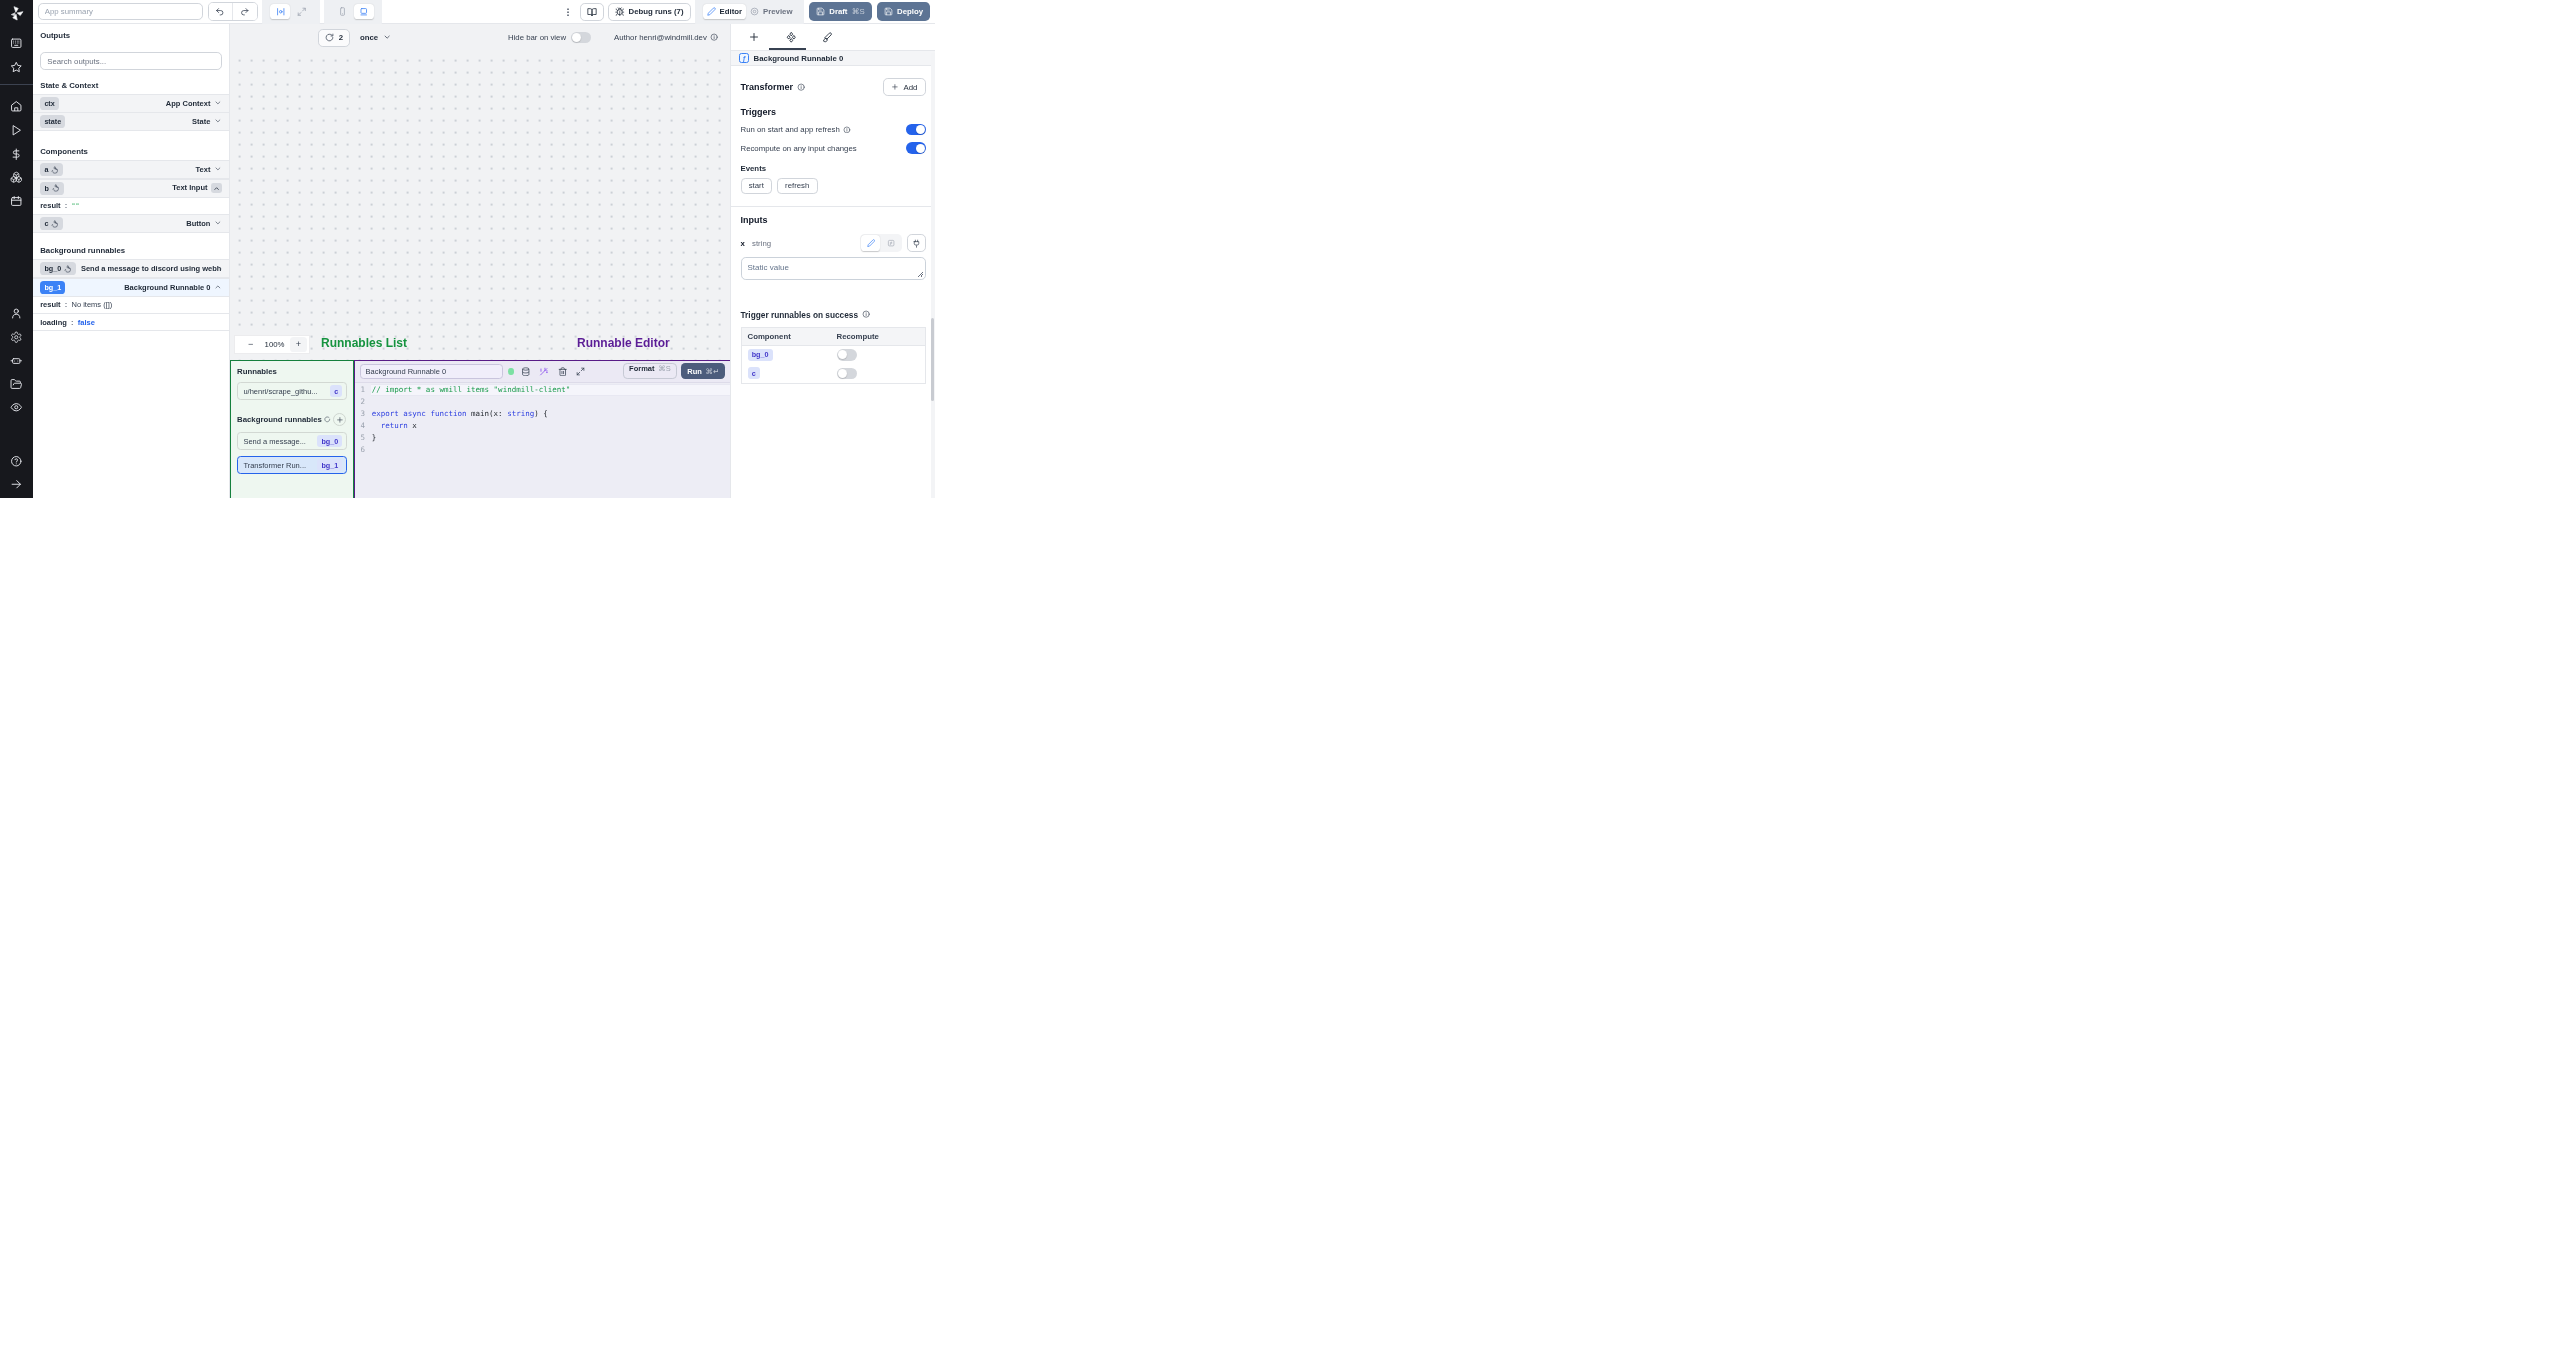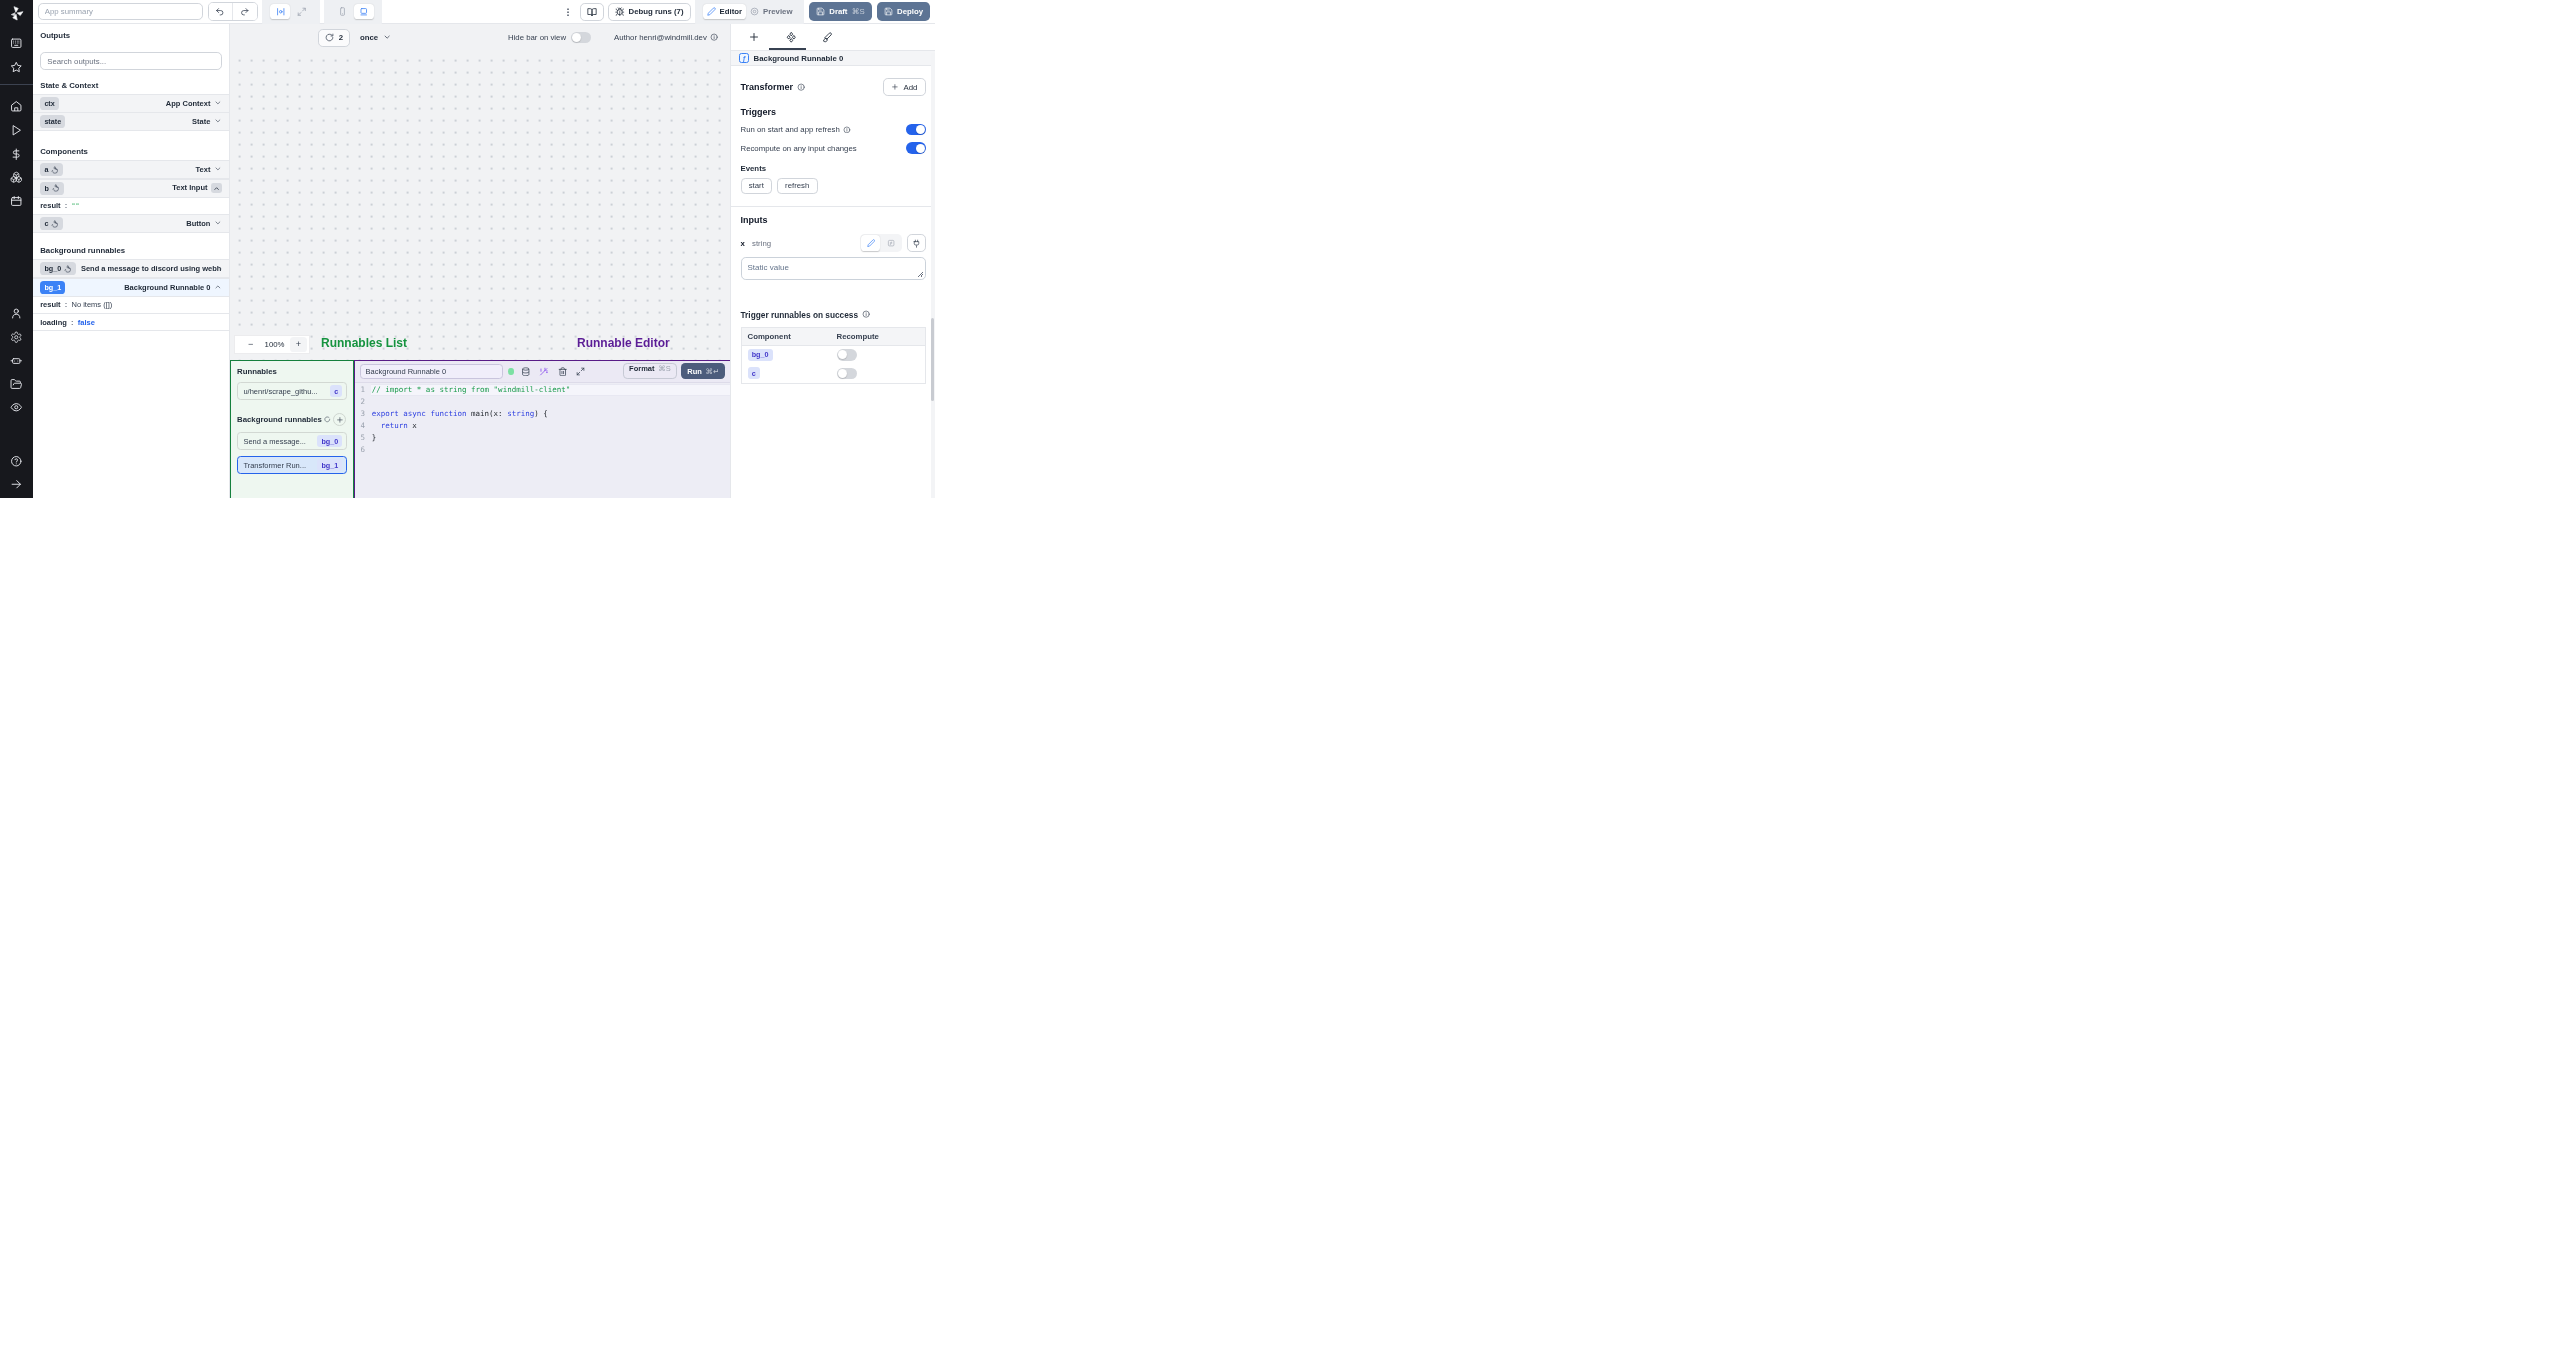--- a/index.html
+++ b/index.html
@@ -589,21 +589,21 @@
                 </div>
                 <div class="btn-run">
                   <span>Run</span>
                   <span class="kbd">⌘↵</span>
                 </div>
               </div>
             </div>
             <div class="code-area">
                 <div class="code-line active">
                   <span class="ln">1</span>
-                  <span class="lc"><span class="tok-cm">// import * as string from "windmill-client"</span></span>
+                  <span class="lc"><span class="tok-cm">// import * as wmill items "windmill-client"</span></span>
                 </div>
                 <div class="code-line">
                   <span class="ln">2</span>
                   <span class="lc"></span>
                 </div>
                 <div class="code-line">
                   <span class="ln">3</span>
                   <span class="lc"><span class="tok-kw">export async function</span><span class="tok-pl"> main(x: </span><span class="tok-kw">string</span><span class="tok-pl">) {</span></span>
                 </div>
                 <div class="code-line">

